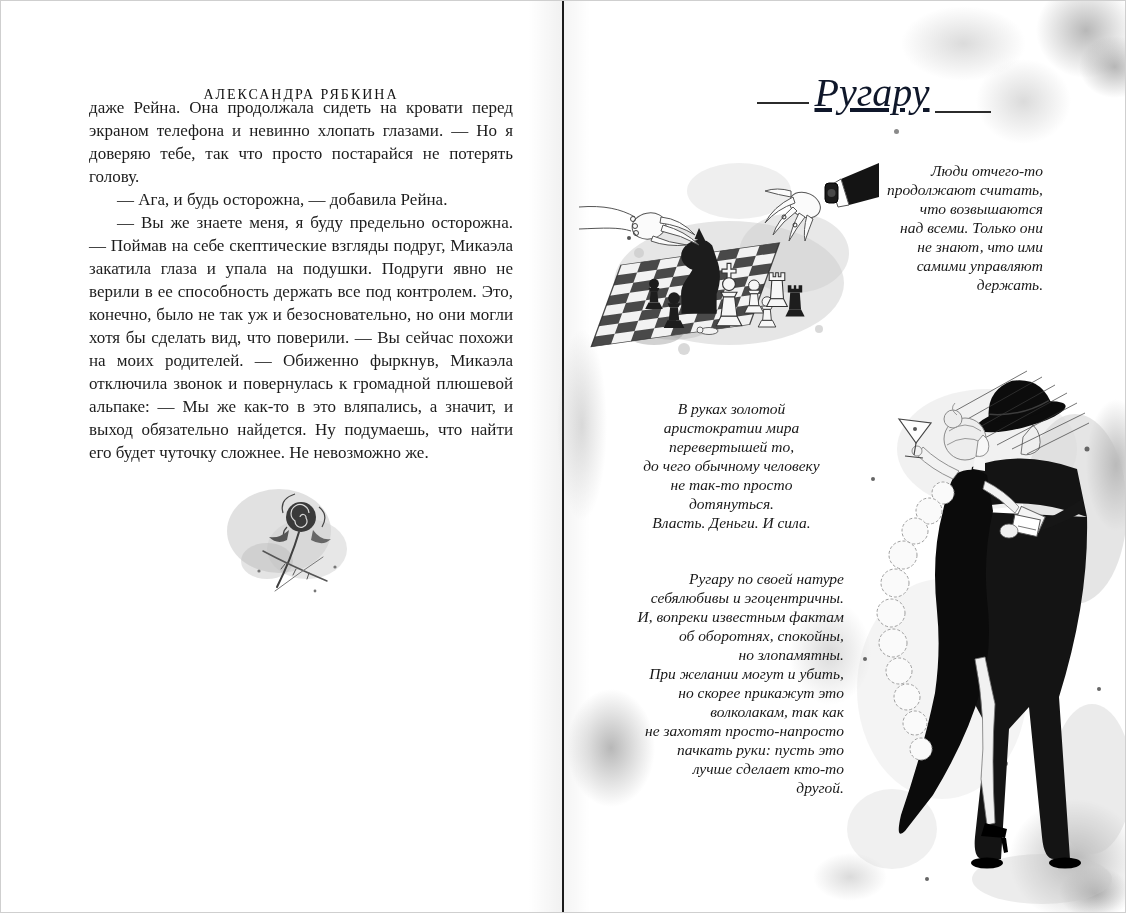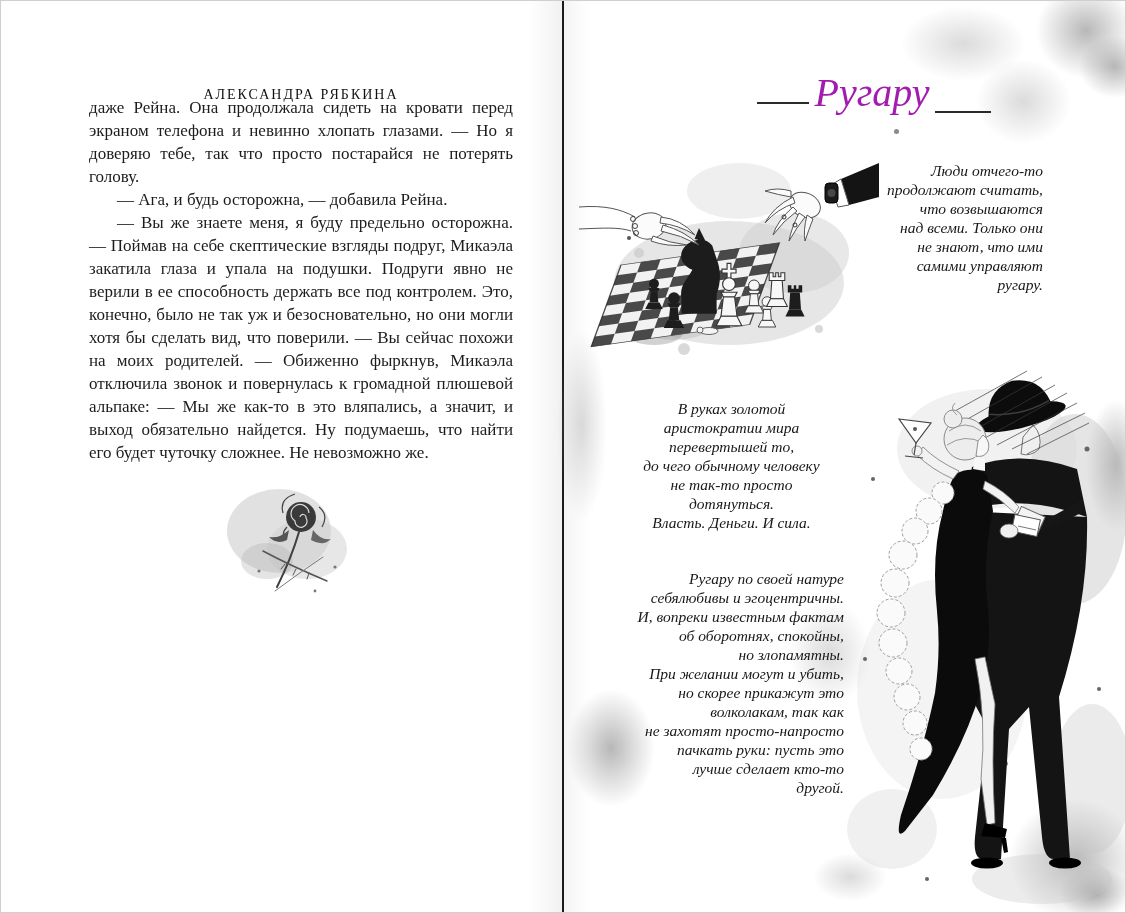--- a/index.html
+++ b/index.html
@@ -18,21 +18,21 @@
   
   .author-header { position:absolute; left:88px; top:54px; width:424px;
     text-align:center; font-size:14px; letter-spacing:2px; color:#111;margin-top:32px; }
   .body-text { position:absolute; left:88px; top:95px; width:424px;
     font-size:17px; line-height:23px; text-align:justify; }
   .body-text p { margin:0; text-indent:28px; }
   .body-text p.continued { text-indent:0; }
 
   
   .chapter-title { position:absolute; left:806px; top:70px; width:130px;
-    text-align:center; font-size:40px; line-height:44px; font-style:italic; color:#a21caf; }
+    text-align:center; font-size:40px; line-height:44px; font-style:italic; color:#0f172a;text-decoration:underline; }
   .title-rule { position:absolute; border-top:2px solid #2b2b2b; height:0; }
   .rule-left  { left:756px; top:101px; width:52px; }
   .rule-right { left:934px; top:110px; width:56px; }
 
   .quote { position:absolute; font-style:italic; font-size:15.5px; line-height:19px;
     white-space:pre-line; color:#171717; }
   .quote-1 { left:858px; top:160px; width:184px; text-align:right; }
   .quote-2 { left:628px; top:398px; width:205px; text-align:center; }
   .quote-3 { left:628px; top:568px; width:215px; text-align:right; }
 
@@ -104,21 +104,21 @@
     <div class="title-rule rule-left"></div>
     <div class="chapter-title">Ругару</div>
     <div class="title-rule rule-right"></div>
 
     <div class="quote quote-1">Люди отчего-то
 продолжают считать,
 что возвышаются
 над всеми. Только они
 не знают, что ими
 самими управляют
-ругару.</div>
+держать.</div>
     <div class="quote quote-2">В руках золотой
 аристократии мира
 перевертышей то,
 до чего обычному человеку
 не так-то просто
 дотянуться.
 Власть. Деньги. И сила.</div>
     <div class="quote quote-3">Ругару по своей натуре
 себялюбивы и эгоцентричны.
 И, вопреки известным фактам

